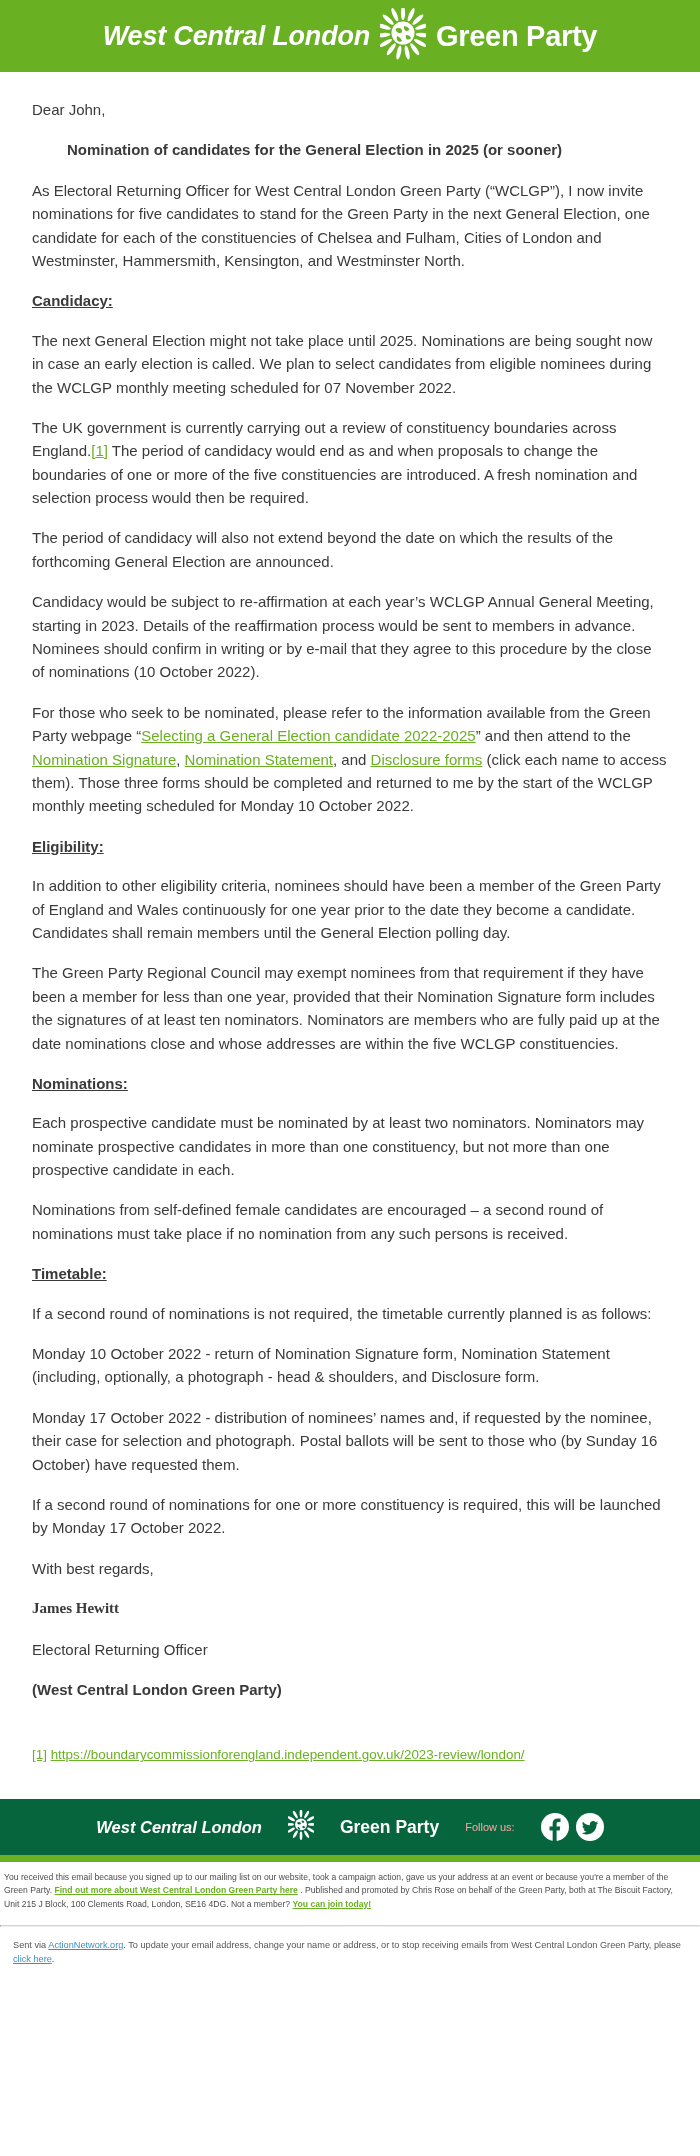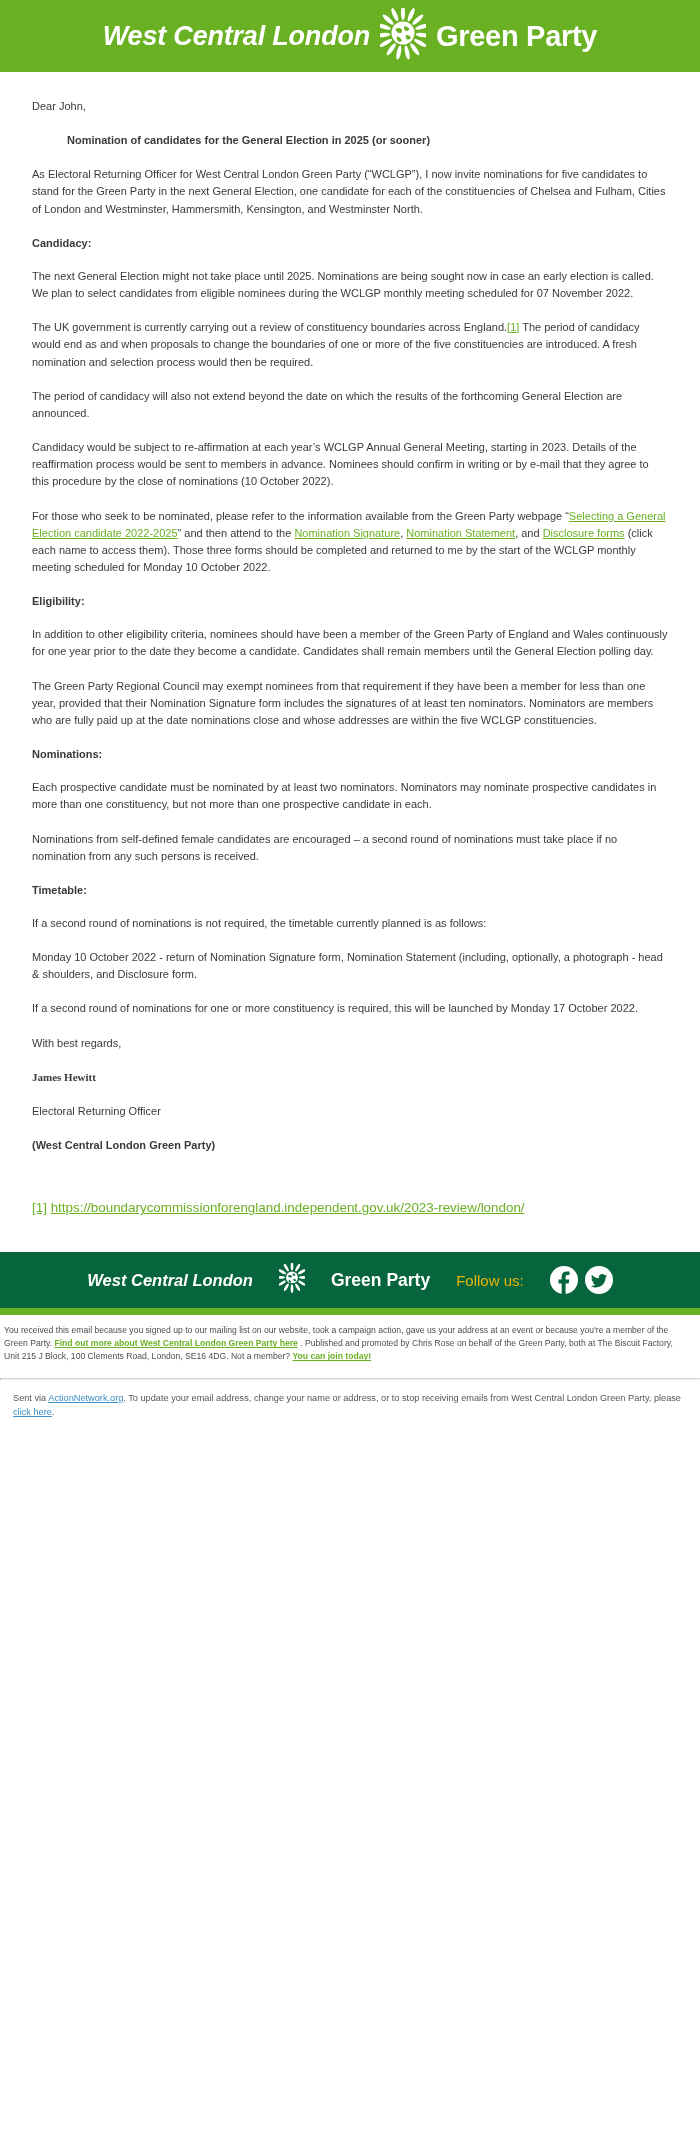--- a/index.html
+++ b/index.html
@@ -38,33 +38,34 @@
   }
   .sunflower { flex: 0 0 auto; display: block; }
 
   
   .letter {
     padding: 26px 32px 34px 32px;
     background: #ffffff;
   }
   .letter p {
     margin: 0 0 17px 0;
-    font-size: 11px;
+    font-size: 15px;
     line-height: 1.56;
     color: #3a3a3a;
     text-align: left;
   }
   .salutation { }
   .subject {
     font-weight: bold;
     color: #1f1f1f;
     padding-left: 35px;
   }
   .section-head {
     font-weight: bold;
+    text-decoration: underline;
     color: #1f1f1f;
     margin-bottom: 16px !important;
   }
   .sig-name { font-weight: bold; color: #1f1f1f; font-family: Liberation Serif, serif; }
   .sig-party { font-weight: bold; color: #1f1f1f; }
 
   a.glink {
     color: #6ab023;
     text-decoration: underline;
   }
@@ -101,22 +102,22 @@
     font-size: 16.5px;
     white-space: nowrap;
   }
   .footer-logo-right {
     color: #ffffff;
     font-weight: bold;
     font-size: 17.5px;
     white-space: nowrap;
   }
   .follow-us {
-    color: #eab308;
-    font-size: 15px;
+    color: #fca5a5;
+    font-size: 11px;
     white-space: nowrap;
     text-align: right;
   }
   .social-row { display: flex; align-items: center; gap: 7px; }
 
   .footer-accent {
     background: #6ab023;
     height: 7px;
   }
 
@@ -213,20 +214,21 @@
   <p>Each prospective candidate must be nominated by at least two nominators. Nominators may nominate prospective candidates in more than one constituency, but not more than one prospective candidate in each.</p>
 
   <p>Nominations from self-defined female candidates are encouraged – a second round of nominations must take place if no nomination from any such persons is received.</p>
 
   <p class="section-head">Timetable:</p>
 
   <p>If a second round of nominations is not required, the timetable currently planned is as follows:</p>
 
   <p>Monday 10 October 2022 - return of Nomination Signature form, Nomination Statement (including, optionally, a photograph - head &amp; shoulders, and Disclosure form.</p>
 
+  <p>Monday 17 October 2022 - distribution of nominees’ names and, if requested by the nominee, their case for selection and photograph. Postal ballots will be sent to those who (by Sunday 16 October) have requested them.</p>
 
 
   <p>If a second round of nominations for one or more constituency is required, this will be launched by Monday 17 October 2022.</p>
 
   <p>With best regards,</p>
 
   <p class="sig-name">James Hewitt</p>
 
   <p>Electoral Returning Officer</p>
 

